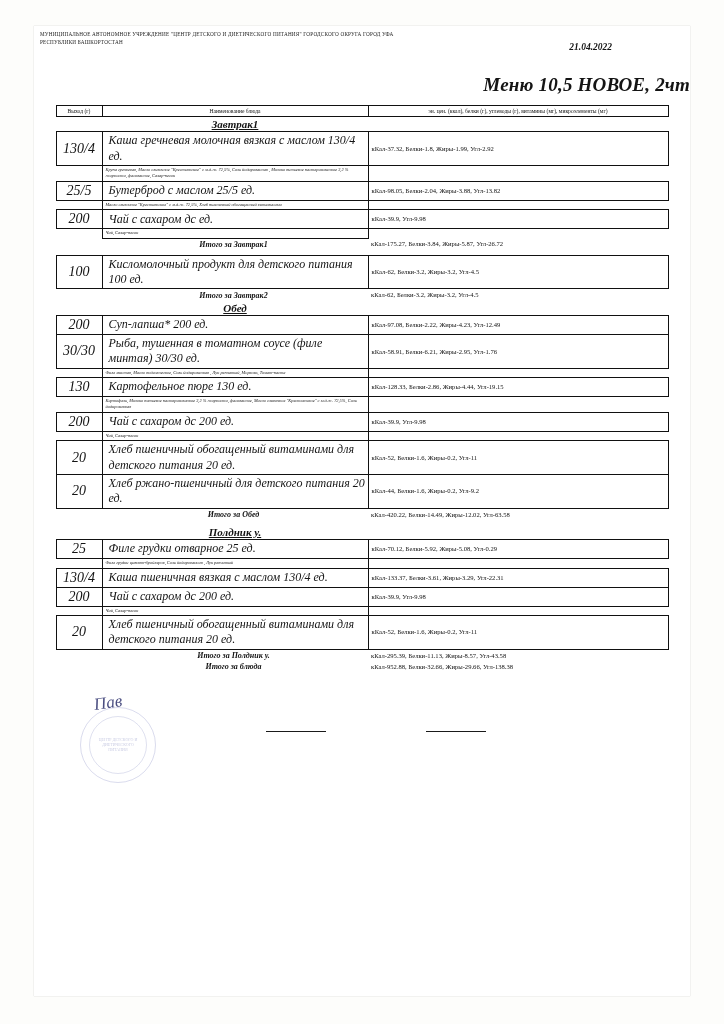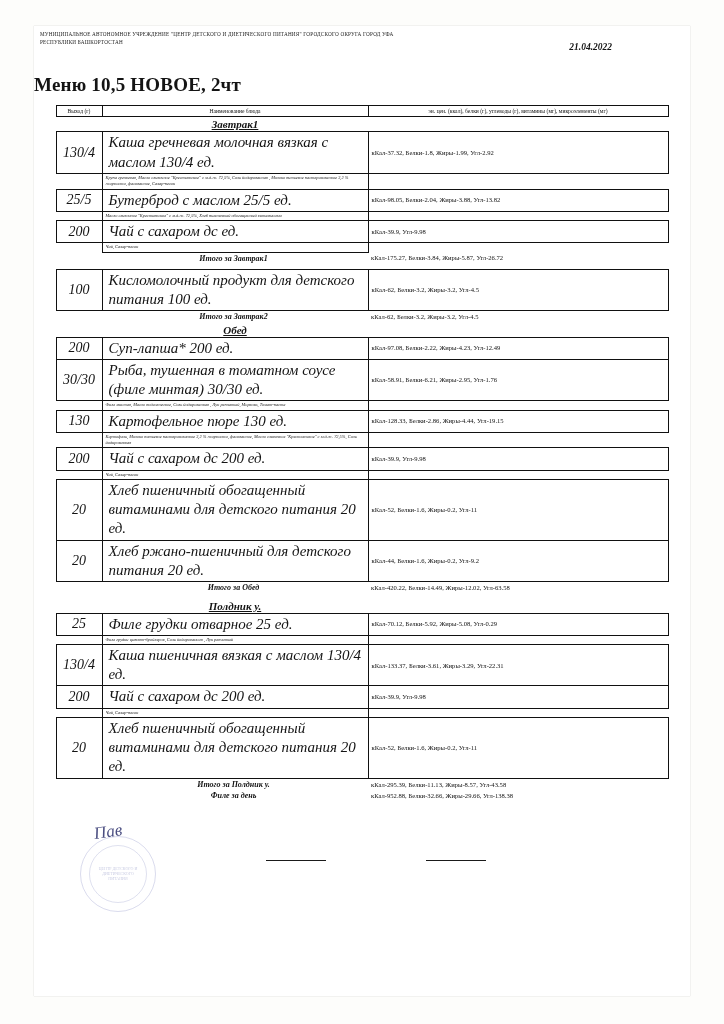--- a/index.html
+++ b/index.html
@@ -48,23 +48,24 @@
   .date {
     position: absolute;
     right: 78px;
     top: 16px;
     font-size: 9.5px;
     font-weight: bold;
     font-style: italic;
     font-family: Liberation Serif, serif;
   }
   .title {
-    text-align: left;
+    text-align: right;
     font-size: 19px;
     font-weight: bold;
+    font-style: italic;
     margin-top: 10px;
     margin-bottom: 9px;
     letter-spacing: 0.2px;
   }
   table.menu {
     border-collapse: collapse;
     width: 612px;
     margin: 0 auto;
     table-layout: fixed;
   }
@@ -84,21 +85,21 @@
     padding: 3px 2px;
     font-family: "Liberation Serif", serif;
   }
   .out {
     text-align: center;
     font-size: 14px;
     font-style: italic;
     font-family: "Liberation Serif", serif;
   }
   .dish {
-    font-size: 15px;
+    font-size: 12px;
     font-style: italic;
     font-family: "Liberation Serif", serif;
     line-height: 1.28;
     padding-left: 6px !important;
     margin-left: 24px;
   }
   .nutr {
     font-size: 6.6px;
     font-family: "Liberation Serif", serif;
     line-height: 1.45;
@@ -372,21 +373,21 @@
           <td class="nutr">кКал-52, Белки-1.6, Жиры-0.2, Угл-11</td>
         </tr>
         <tr>
           <td class="no-border"></td>
           <td class="total-label">Итого за Полдник у.</td>
           <td class="total-val no-border">кКал-295.39, Белки-11.13, Жиры-8.57, Угл-43.58</td>
         </tr>
 
         <tr>
           <td class="no-border"></td>
-          <td class="total-label">Филе за день</td>
+          <td class="total-label">Итого за блюда</td>
           <td class="total-val no-border">кКал-952.88, Белки-32.66, Жиры-29.66, Угл-138.38</td>
         </tr>
       </tbody>
     </table>
 
     <div class="sign-area">
       <div class="sign-script">Пав</div>
       <div class="stamp">
         <div class="stamp-arc">ЦЕНТР ДЕТСКОГО И ДИЕТИЧЕСКОГО ПИТАНИЯ</div>
       </div>

